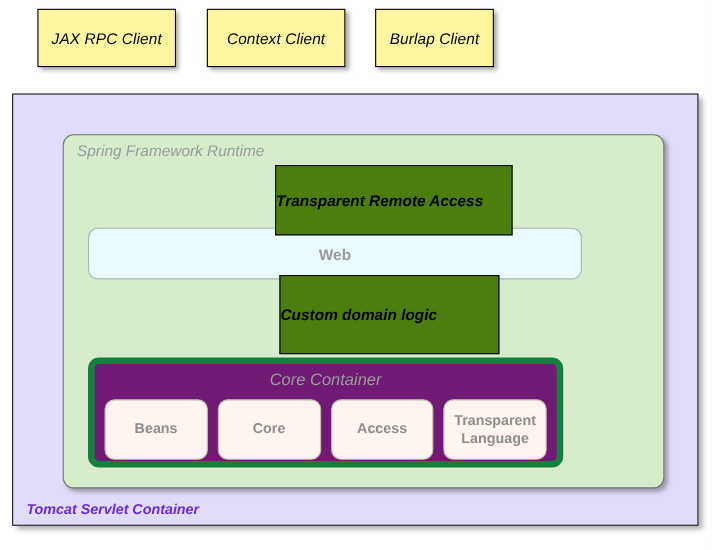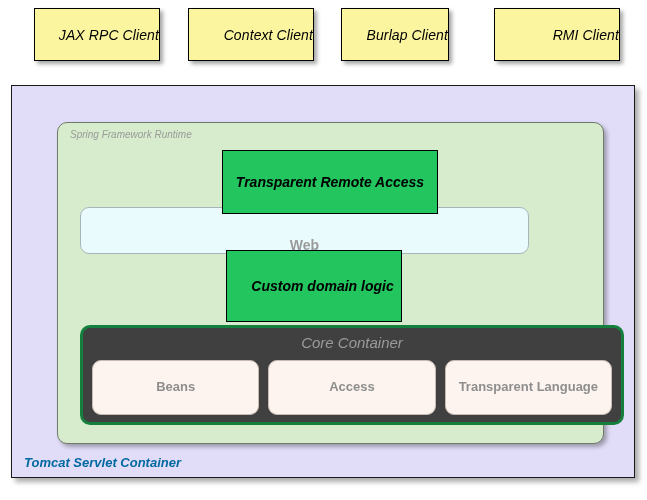--- a/index.html
+++ b/index.html
@@ -23,21 +23,21 @@
   }
 
   
   .client-box {
     position: absolute;
     background: #FBF5A0;
     border: 1px solid #000000;
     box-shadow: 3px 3px 4px rgba(0,0,0,0.35);
     display: flex;
     align-items: center;
-    justify-content: flex-end;
+    justify-content: center;
     box-sizing: border-box;
   }
   .client-box .lbl {
     font-style: italic;
     font-size: 14px;
     color: #000000;
     letter-spacing: 0.1px;
     white-space: nowrap;
   }
 
@@ -52,106 +52,105 @@
     box-shadow: 4px 4px 5px rgba(0,0,0,0.33);
     box-sizing: border-box;
   }
   .tomcat-label {
     position: absolute;
     left: 12px;
     bottom: 7px;
     font-size: 13px;
     font-weight: bold;
     font-style: italic;
-    color: #0369a1;
+    color: #6d28d9;
     white-space: nowrap;
   }
 
   .spring-box {
     position: absolute;
     left: 45px;
     top: 36px;
     width: 547px;
     height: 322px;
     background: #D6ECCC;
     border: 1px solid #6f7a6b;
     border-radius: 10px;
     box-shadow: 3px 3px 4px rgba(0,0,0,0.30);
     box-sizing: border-box;
   }
   .spring-label {
     position: absolute;
     left: 12px;
     top: 6px;
-    font-size: 10px;
+    font-size: 14px;
     font-style: italic;
     color: #9a9a9a;
     white-space: nowrap;
   }
 
   .web-bar {
     position: absolute;
     left: 22px;
     top: 84px;
     width: 449px;
     height: 47px;
     background: #EAFBFE;
     border: 1px solid #a8b5b8;
     border-radius: 9px;
     box-sizing: border-box;
     display: flex;
-    align-items: flex-end;
+    align-items: center;
     justify-content: center;
   }
   .web-bar .lbl {
     font-size: 14px;
     font-weight: bold;
     color: #9a9a9a;
   }
 
   .yellow-overlay {
     position: absolute;
-    background: #22c55e;
+    background: #4d7c0f;
     border: 1px solid #000000;
     box-sizing: border-box;
     display: flex;
     align-items: center;
-    justify-content: center;
     z-index: 5;
+    margin-left: 28px;
   }
   .yellow-overlay .lbl {
     font-size: 14px;
     font-weight: bold;
     font-style: italic;
     color: #000000;
     white-space: nowrap;
   }
 
   #transparent-remote {
     left: 164px;
     top: 27px;
     width: 216px;
     height: 64px;
   }
   #custom-domain {
     left: 168px;
     top: 127px;
-    width: 176px;
+    width: 200px;
     height: 72px;
-    padding-left: 17px;
   }
 
   .core-container {
     position: absolute;
     left: 22px;
     top: 202px;
-    width: 544px;
+    width: 432px;
     height: 100px;
-    background: #404040;
-    border: 3px solid #15803d;
+    background: #701a75;
+    border: 6px solid #15803d;
     border-radius: 10px;
     box-sizing: border-box;
   }
   .core-container-label {
     position: absolute;
     left: 0;
     right: 0;
     top: 6px;
     text-align: center;
     font-size: 15px;
@@ -196,23 +195,20 @@
   </div>
 
   <div class="client-box" style="left:188px; top:8px; width:126px; height:53px;">
     <span class="lbl">Context Client</span>
   </div>
 
   <div class="client-box" style="left:341px; top:8px; width:108px; height:53px;">
     <span class="lbl">Burlap Client</span>
   </div>
 
-  <div class="client-box" style="left:494px; top:8px; width:126px; height:53px;">
-    <span class="lbl">RMI Client</span>
-  </div>
 
   <div class="tomcat-box">
 
     <div class="spring-box">
 
       <div class="spring-label">Spring Framework Runtime</div>
 
       <div class="web-bar">
         <span class="lbl">Web</span>
       </div>
@@ -226,20 +222,23 @@
       </div>
 
       <div class="core-container">
         <div class="core-container-label">Core Container</div>
 
         <div class="core-row">
           <div class="core-cell">
             <span class="lbl">Beans</span>
           </div>
           <div class="core-cell">
+            <span class="lbl">Core</span>
+          </div>
+          <div class="core-cell">
             <span class="lbl">Access</span>
           </div>
           <div class="core-cell">
             <span class="lbl">Transparent Language</span>
           </div>
         </div>
       </div>
 
     </div>
 

